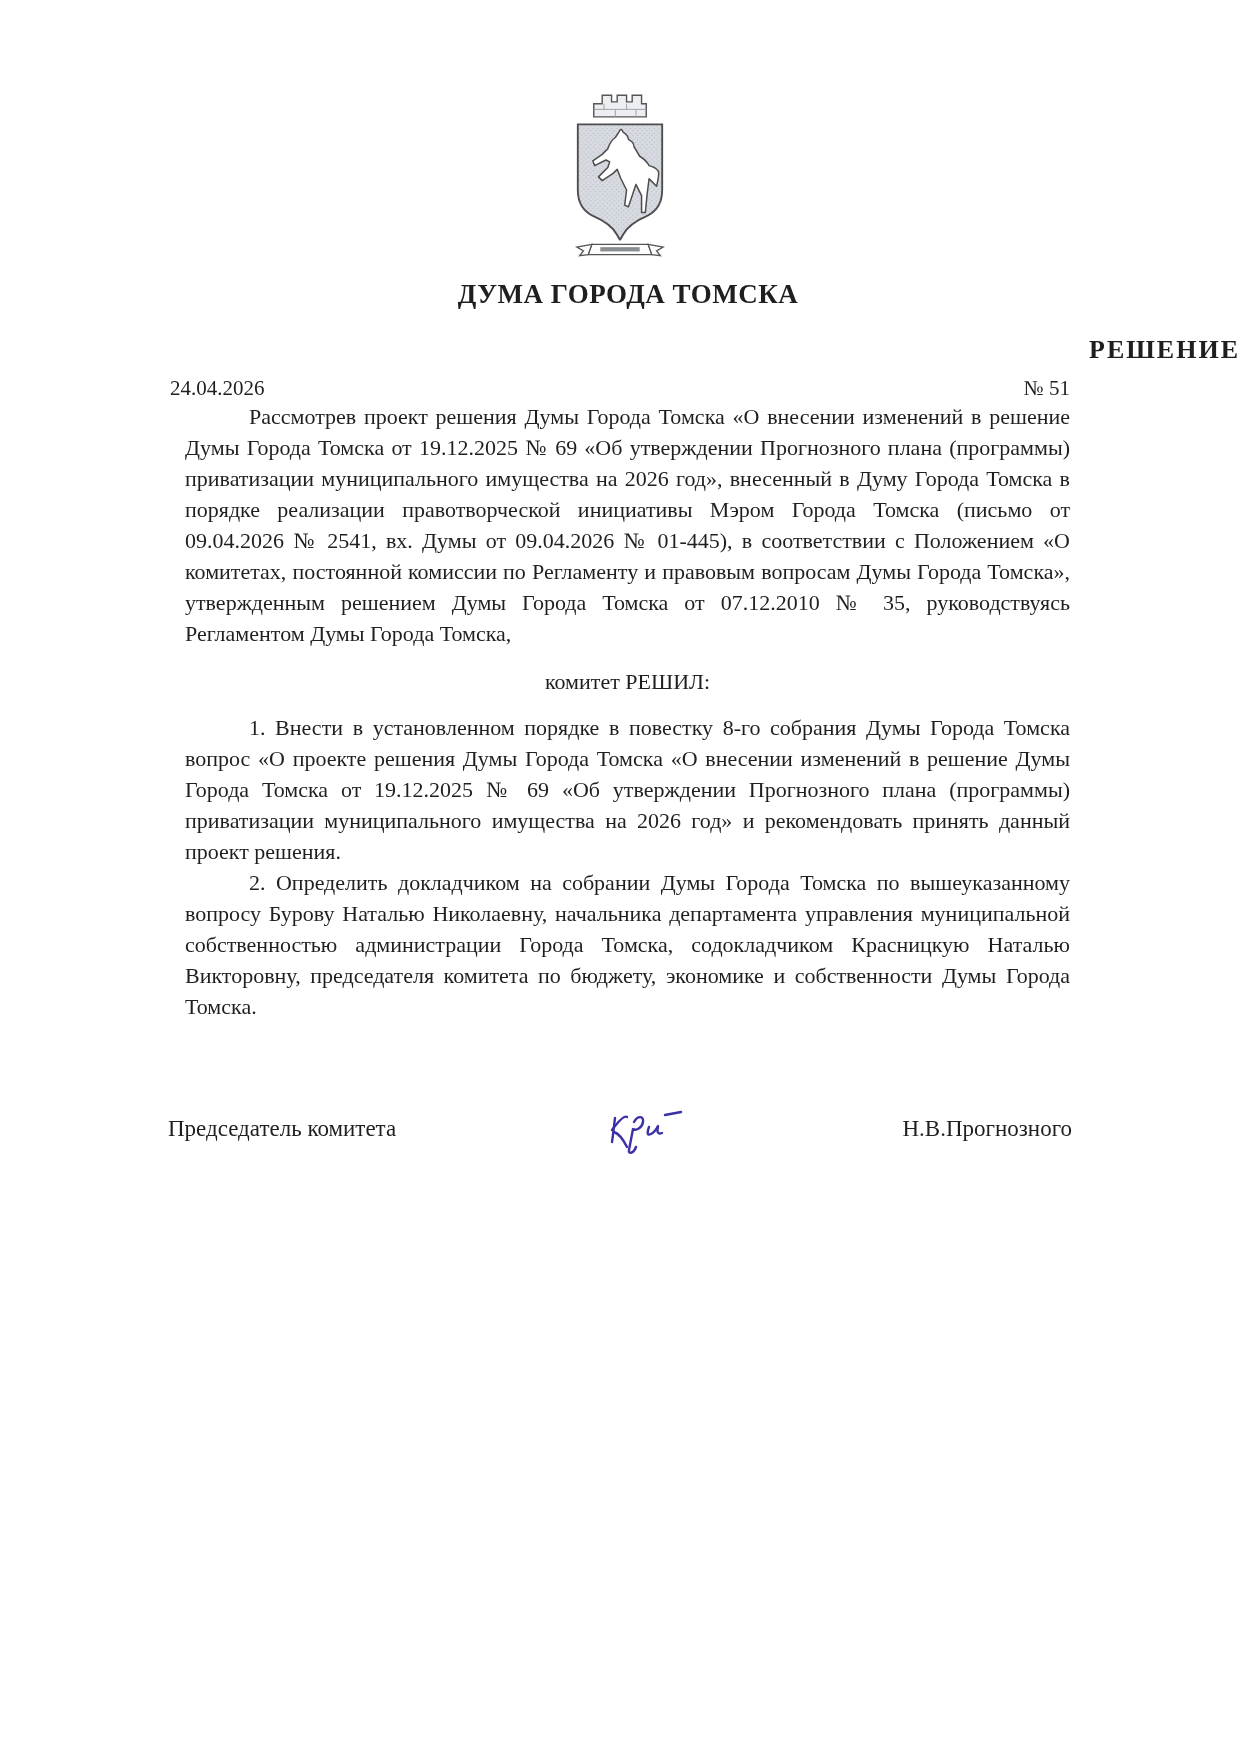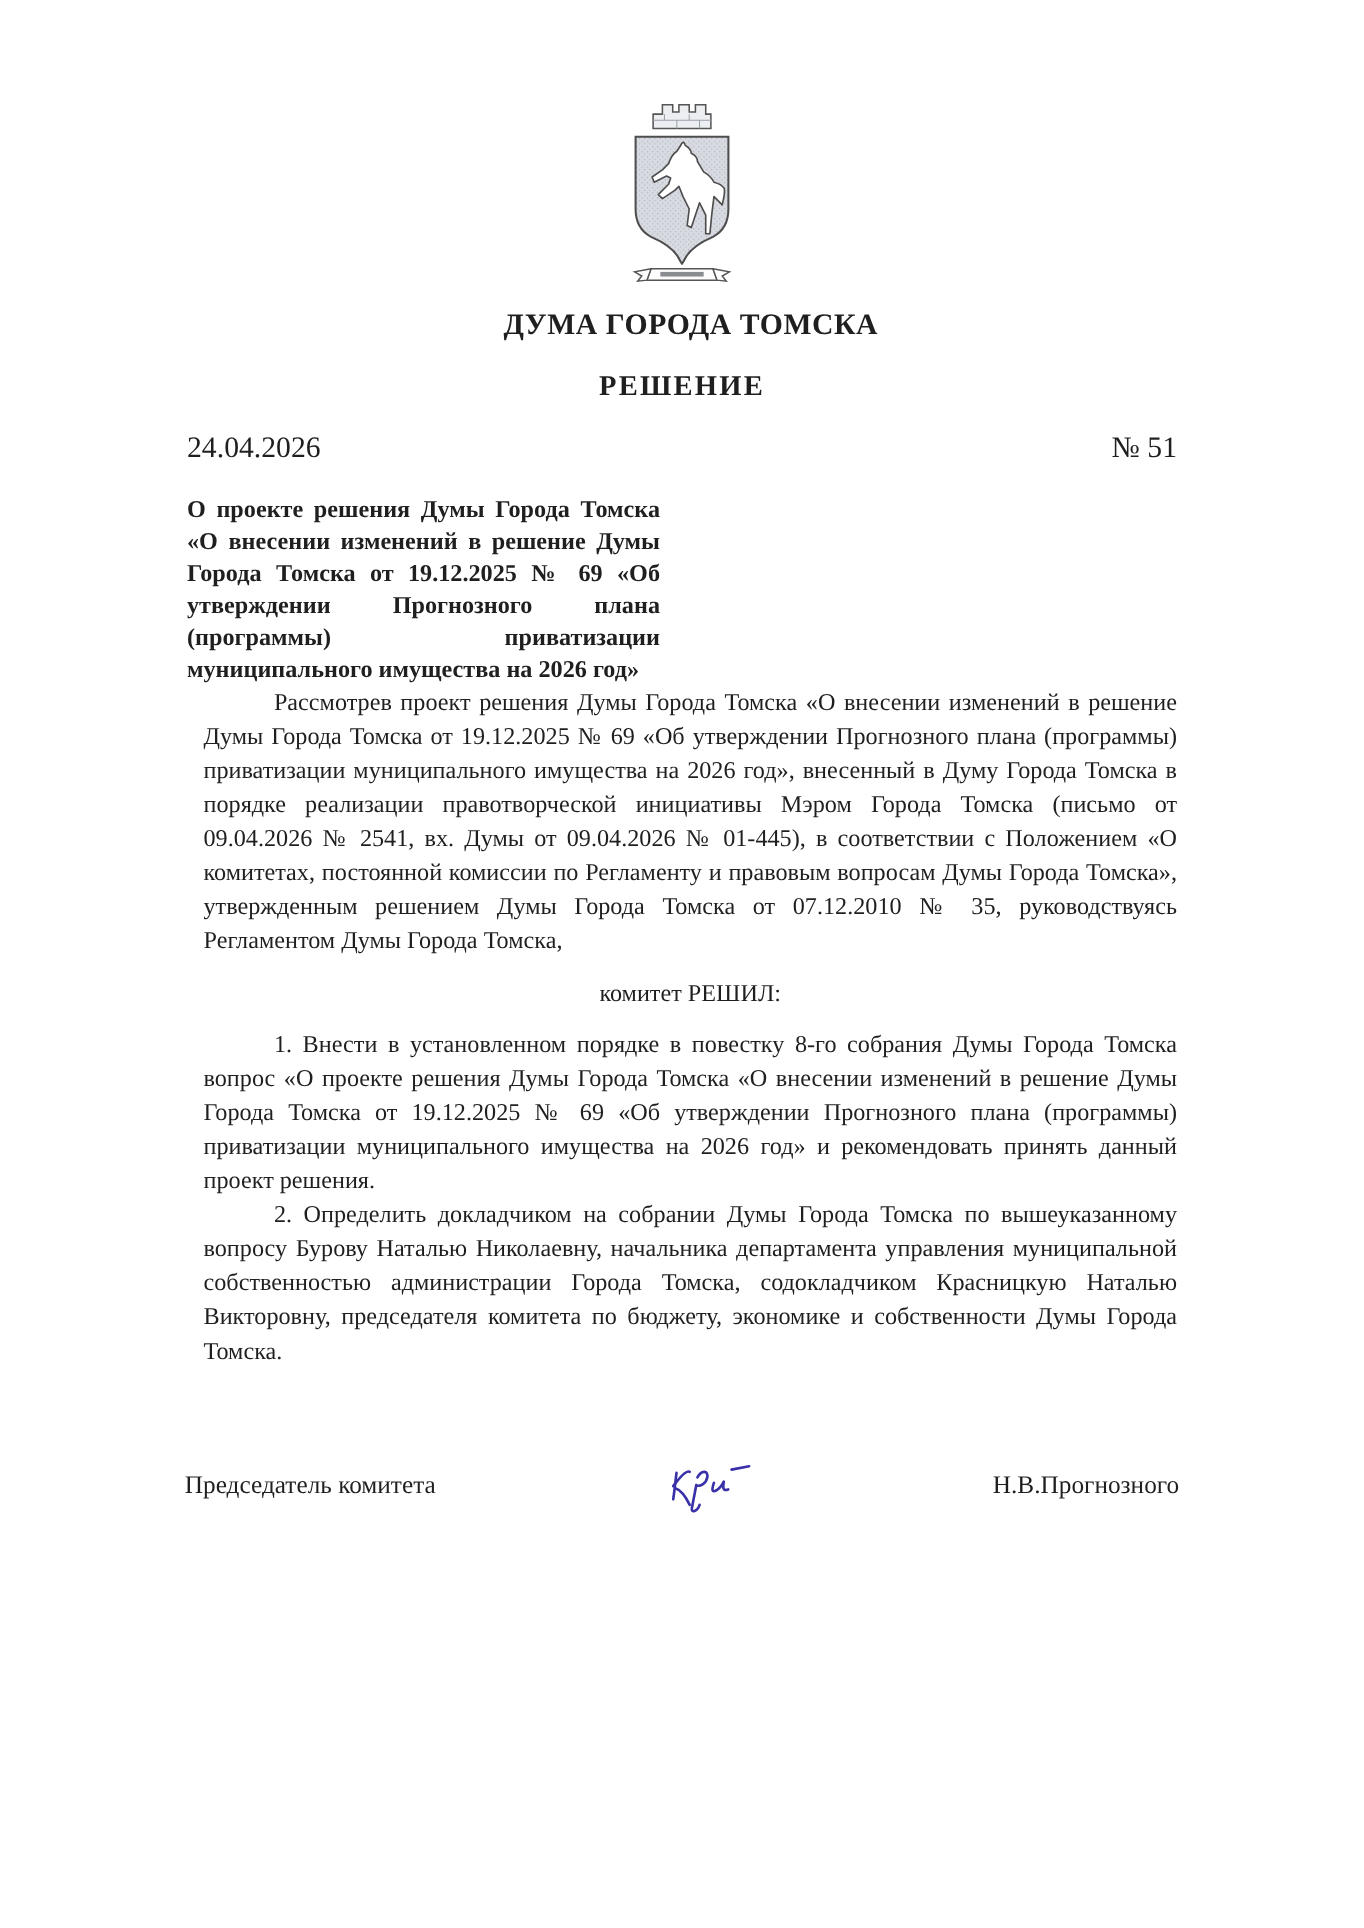--- a/index.html
+++ b/index.html
@@ -17,27 +17,27 @@
 
   .org-name {
     text-align:center; font-size:27px; font-weight:bold;
     letter-spacing:0.5px; margin:10px 0 0 16px;
   }
   .committee {
     text-align:center; font-size:28px; font-weight:bold;
     letter-spacing:0.3px; margin:13px 0 0 0;
   }
   .doc-type {
-    text-align:center; font-size:26px; font-weight:bold;
+    text-align:right; font-size:26px; font-weight:bold;
     letter-spacing:2px; margin:25px 0 0 0;
   }
 
   .date-row {
     display:flex; justify-content:space-between;
-    padding:0 170px; margin-top:25px; font-size:27px;
+    padding:0 170px; margin-top:11px; font-size:21px;
   }
 
   .subject {
     width:430px; margin:26px 0 0 170px;
     font-size:22px; font-weight:bold; line-height:29px;
     text-align:justify;
   }
 
   .body-block { padding:0 170px; font-size:22px; line-height:31px;margin-left:15px; }
   .body-block p { margin:0; text-align:justify; text-indent:64px; }
@@ -98,21 +98,20 @@
   </div>
 
   <div class="org-name">ДУМА ГОРОДА ТОМСКА</div>
   <div class="doc-type">РЕШЕНИЕ</div>
 
   <div class="date-row">
     <span>24.04.2026</span>
     <span>№ 51</span>
   </div>
 
-  <div class="subject">О проекте решения Думы Города Томска «О внесении изменений в решение Думы Города Томска от 19.12.2025 № 69 «Об утверждении Прогнозного плана (программы) приватизации муниципального имущества на 2026 год»</div>
 
   <div class="body-block">
     <p class="preamble">Рассмотрев проект решения Думы Города Томска «О внесении изменений в решение Думы Города Томска от 19.12.2025 № 69 «Об утверждении Прогнозного плана (программы) приватизации муниципального имущества на 2026 год», внесенный в Думу Города Томска в порядке реализации правотворческой инициативы Мэром Города Томска (письмо от 09.04.2026 № 2541, вх. Думы от 09.04.2026 № 01-445), в соответствии с Положением «О комитетах, постоянной комиссии по Регламенту и правовым вопросам Думы Города Томска», утвержденным решением Думы Города Томска от 07.12.2010 № 35, руководствуясь Регламентом Думы Города Томска,</p>
     <div class="resolved">комитет РЕШИЛ:</div>
     <p>1. Внести в установленном порядке в повестку 8-го собрания Думы Города Томска вопрос «О проекте решения Думы Города Томска «О внесении изменений в решение Думы Города Томска от 19.12.2025 № 69 «Об утверждении Прогнозного плана (программы) приватизации муниципального имущества на 2026 год» и рекомендовать принять данный проект решения.</p>
     <p>2. Определить докладчиком на собрании Думы Города Томска по вышеуказанному вопросу Бурову Наталью Николаевну, начальника департамента управления муниципальной собственностью администрации Города Томска, содокладчиком Красницкую Наталью Викторовну, председателя комитета по бюджету, экономике и собственности Думы Города Томска.</p>
   </div>
 
   <div class="sign-row">
     <span>Председатель комитета</span>

